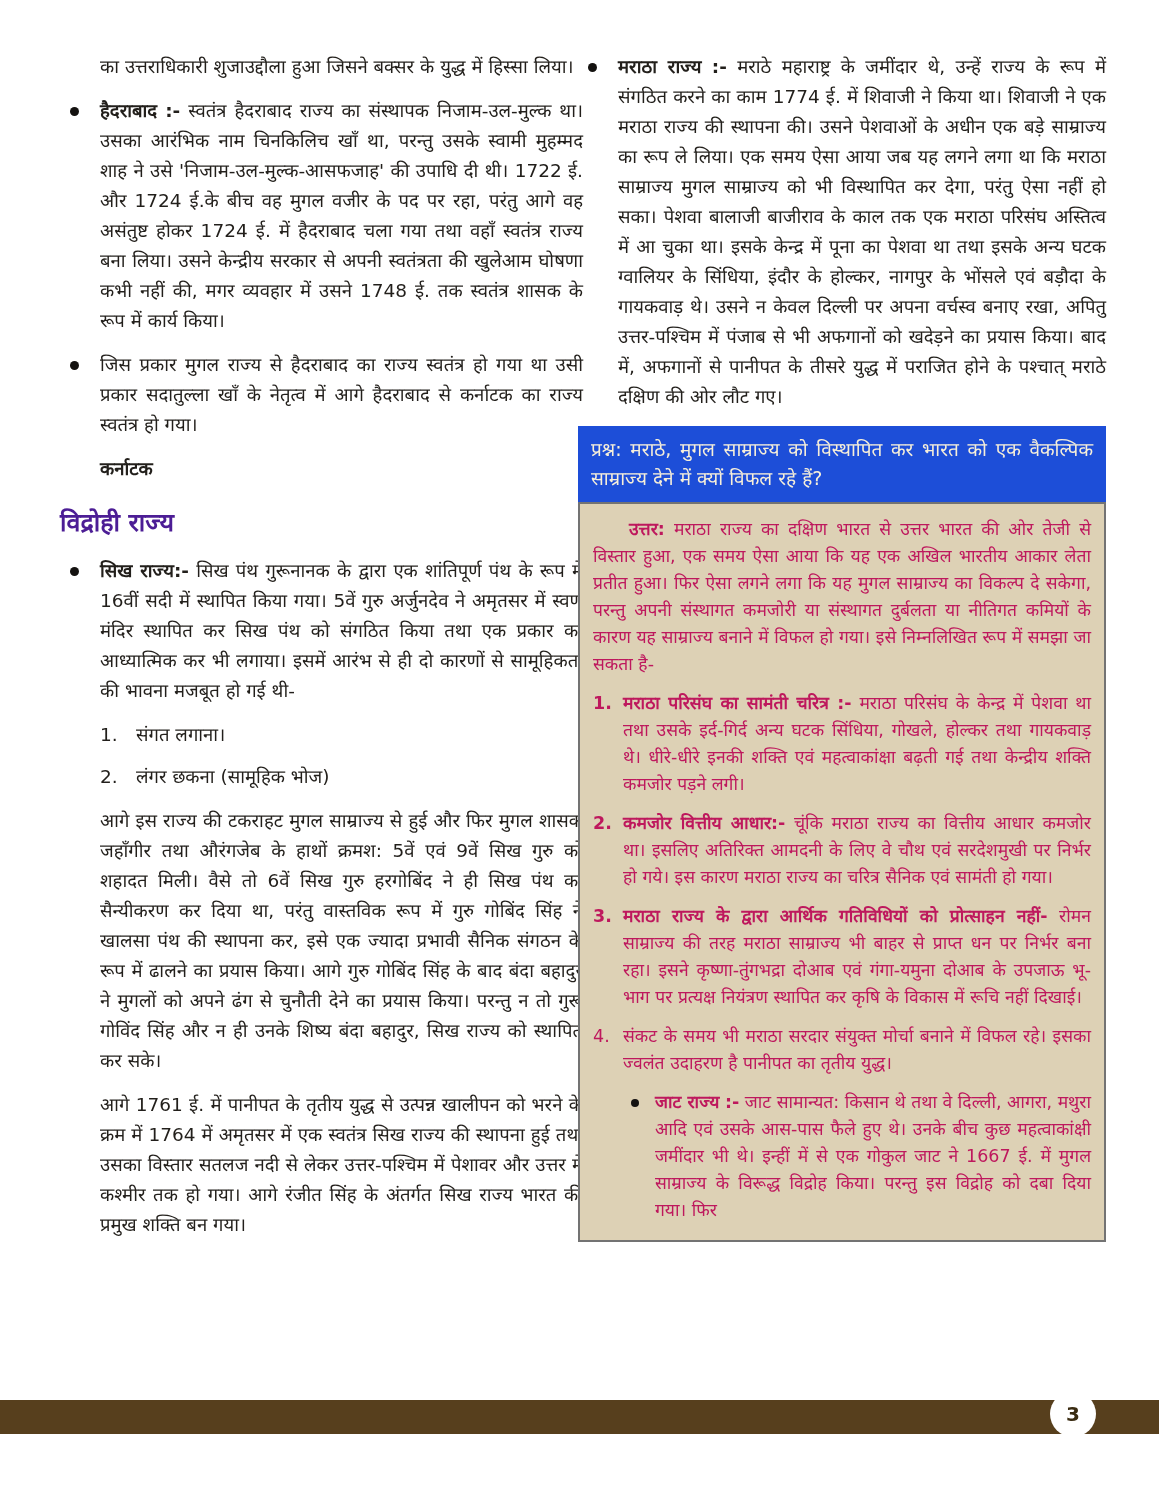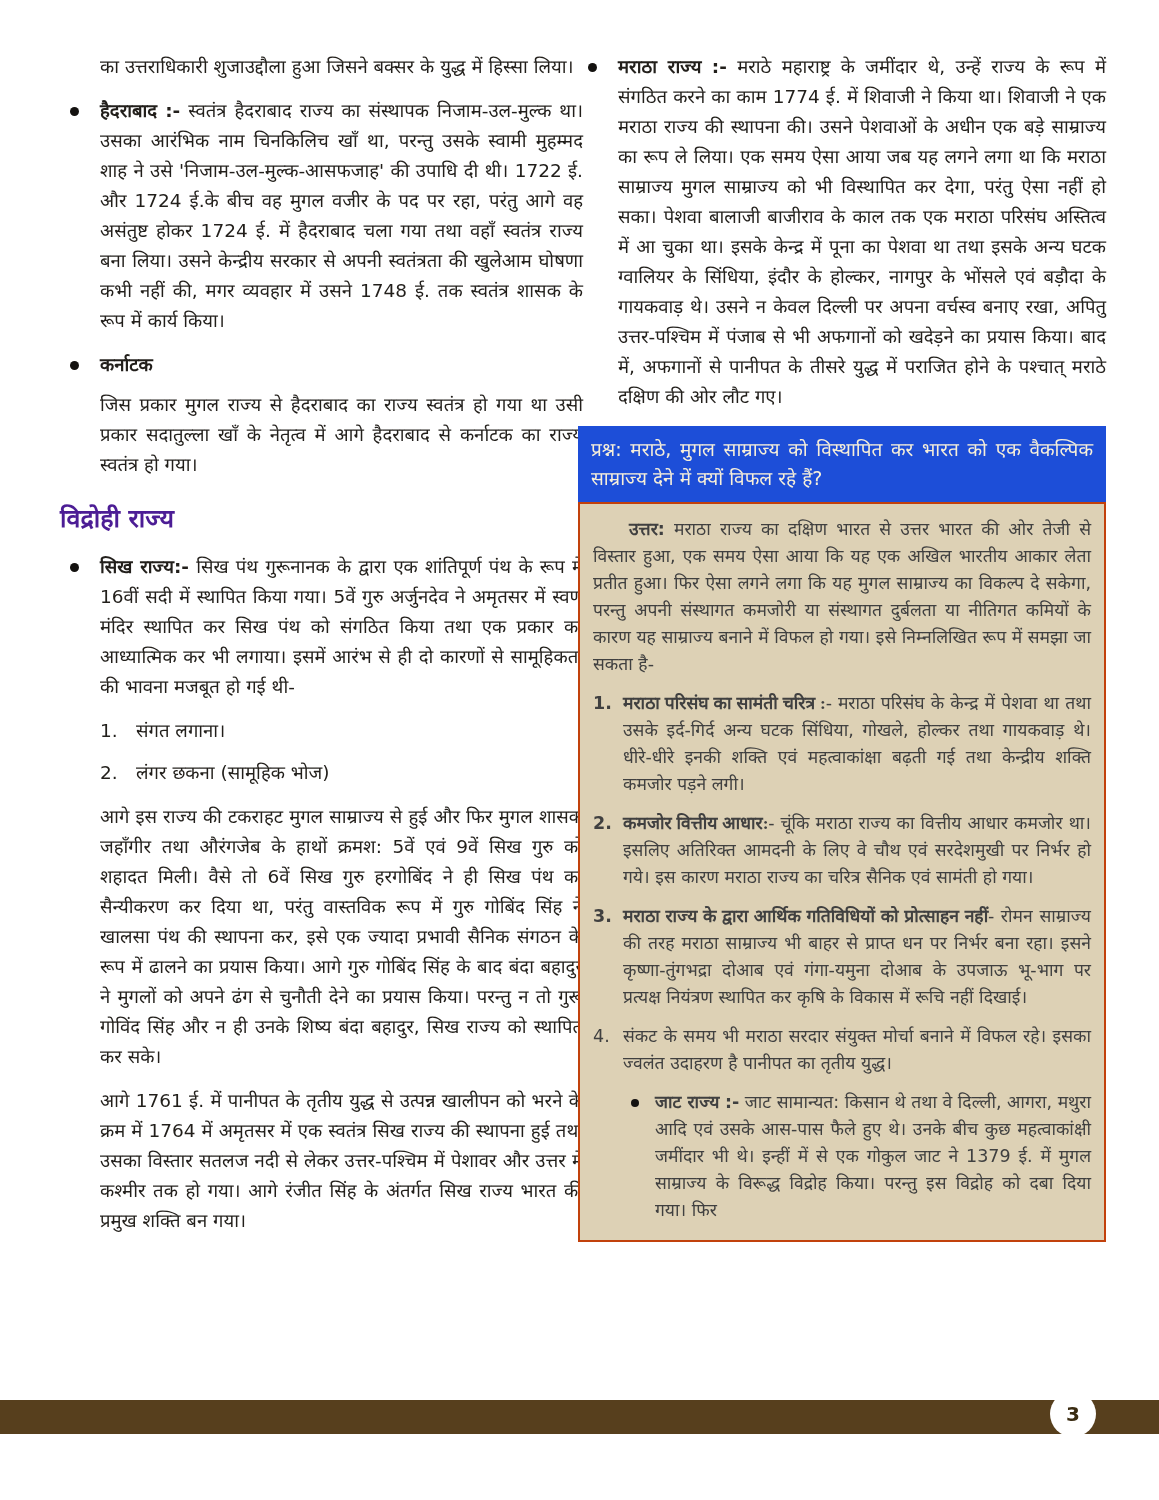--- a/index.html
+++ b/index.html
@@ -35,31 +35,31 @@
   .sub-num  { flex:none; width:36px; }
 
   
   .qa { margin-top:12px; }
   .question-box {
     background:#1d4ed8; color:#f7efd9;
     font-weight:normal; font-size:19px; line-height:29px;
     padding:9px 13px; text-align:justify;
   }
   .answer-box {
-    background:#ddd1b5; border:2px solid #c2410c;
+    background:#ddd1b5; border:2px solid #737373;
     padding:12px 13px 14px 13px;
-    font-size:17.5px; line-height:27px; color:#404040;
+    font-size:17.5px; line-height:27px; color:#be185d;
     text-align:justify;
   }
   .ans-label { font-weight:bold; }
   .ans-intro { text-indent:36px; margin:0 0 12px 0; }
   .ans-item { display:flex; margin:0 0 12px 0; }
   .ans-num  { flex:none; width:30px; }
   .ans-num.bold { font-weight:bold; }
-  .ans-lead { font-weight:bold;font-family:Liberation Serif, serif; }
+  .ans-lead { font-weight:bold; }
   .ans-bullet { position:relative; padding-left:32px; margin:0 0 2px 0; }
   .ans-bullet .dot { left:8px; top:10px; width:8px; height:8px; }
 
   
   .footer-bar {
     position:absolute; left:0; top:1400px; width:1159px; height:34px;
     background:#573f1d;
   }
   .brand {
     position:absolute; left:38px; top:0; height:34px; line-height:34px;
@@ -81,22 +81,22 @@
 
     <p class="para hang">का उत्तराधिकारी शुजाउद्दौला हुआ जिसने बक्सर के युद्ध में हिस्सा लिया।</p>
 
     <div class="bullet">
       <span class="dot"></span>
       <p class="para"><b class="b-title">हैदराबाद</b> <b class="b-title">:-</b> <span>स्वतंत्र हैदराबाद राज्य का संस्थापक निजाम-उल-मुल्क था। उसका आरंभिक नाम चिनकिलिच खाँ था, परन्तु उसके स्वामी मुहम्मद शाह ने उसे 'निजाम-उल-मुल्क-आसफजाह' की उपाधि दी थी। 1722 ई. और 1724 ई.के बीच वह मुगल वजीर के पद पर रहा, परंतु आगे वह असंतुष्ट होकर 1724 ई. में हैदराबाद चला गया तथा वहाँ स्वतंत्र राज्य बना लिया। उसने केन्द्रीय सरकार से अपनी स्वतंत्रता की खुलेआम घोषणा कभी नहीं की, मगर व्यवहार में उसने 1748 ई. तक स्वतंत्र शासक के रूप में कार्य किया।</span></p>
     </div>
 
     <div class="bullet">
       <span class="dot"></span>
+      <p class="para">जिस प्रकार मुगल राज्य से हैदराबाद का राज्य स्वतंत्र हो गया था उसी प्रकार सदातुल्ला खाँ के नेतृत्व में आगे हैदराबाद से कर्नाटक का राज्य स्वतंत्र हो गया।</p>
       <p class="para" style="margin-bottom:10px;"><b class="b-title">कर्नाटक</b></p>
-      <p class="para">जिस प्रकार मुगल राज्य से हैदराबाद का राज्य स्वतंत्र हो गया था उसी प्रकार सदातुल्ला खाँ के नेतृत्व में आगे हैदराबाद से कर्नाटक का राज्य स्वतंत्र हो गया।</p>
     </div>
 
     <h2 class="section-heading">विद्रोही राज्य</h2>
 
 
     <div class="bullet">
       <span class="dot"></span>
       <p class="para"><b class="b-title">सिख राज्य:-</b> <span>सिख पंथ गुरूनानक के द्वारा एक शांतिपूर्ण पंथ के रूप में 16वीं सदी में स्थापित किया गया। 5वें गुरु अर्जुनदेव ने अमृतसर में स्वर्ण मंदिर स्थापित कर सिख पंथ को संगठित किया तथा एक प्रकार का आध्यात्मिक कर भी लगाया। इसमें आरंभ से ही दो कारणों से सामूहिकता की भावना मजबूत हो गई थी-</span></p>
 
       <div class="sub-list" style="padding-left:0;">
@@ -148,21 +148,21 @@
           <span><b class="ans-lead">मराठा राज्य के द्वारा आर्थिक गतिविधियों को प्रोत्साहन नहीं-</b> <span>रोमन साम्राज्य की तरह मराठा साम्राज्य भी बाहर से प्राप्त धन पर निर्भर बना रहा। इसने कृष्णा-तुंगभद्रा दोआब एवं गंगा-यमुना दोआब के उपजाऊ भू-भाग पर प्रत्यक्ष नियंत्रण स्थापित कर कृषि के विकास में रूचि नहीं दिखाई।</span></span>
         </div>
 
         <div class="ans-item">
           <span class="ans-num">4.</span>
           <span><span>संकट के समय भी मराठा सरदार संयुक्त मोर्चा बनाने में विफल रहे। इसका ज्वलंत उदाहरण है पानीपत का तृतीय युद्ध।</span></span>
         </div>
 
         <div class="ans-bullet" style="margin-left:30px;">
           <span class="dot"></span>
-          <p><b class="b-title">जाट राज्य</b> <b class="b-title">:-</b> <span>जाट सामान्यत: किसान थे तथा वे दिल्ली, आगरा, मथुरा आदि एवं उसके आस-पास फैले हुए थे। उनके बीच कुछ महत्वाकांक्षी जमींदार भी थे। इन्हीं में से एक गोकुल जाट ने 1379 ई. में मुगल साम्राज्य के विरूद्ध विद्रोह किया। परन्तु इस विद्रोह को दबा दिया गया। फिर</span></p>
+          <p><b class="b-title">जाट राज्य</b> <b class="b-title">:-</b> <span>जाट सामान्यत: किसान थे तथा वे दिल्ली, आगरा, मथुरा आदि एवं उसके आस-पास फैले हुए थे। उनके बीच कुछ महत्वाकांक्षी जमींदार भी थे। इन्हीं में से एक गोकुल जाट ने 1667 ई. में मुगल साम्राज्य के विरूद्ध विद्रोह किया। परन्तु इस विद्रोह को दबा दिया गया। फिर</span></p>
         </div>
       </div>
 
     </div>
   </div>
 
   <div class="footer-bar"></div>
   <div class="brand">द स्टडी आईएएस</div>
   <div class="page-badge">3</div>
 

